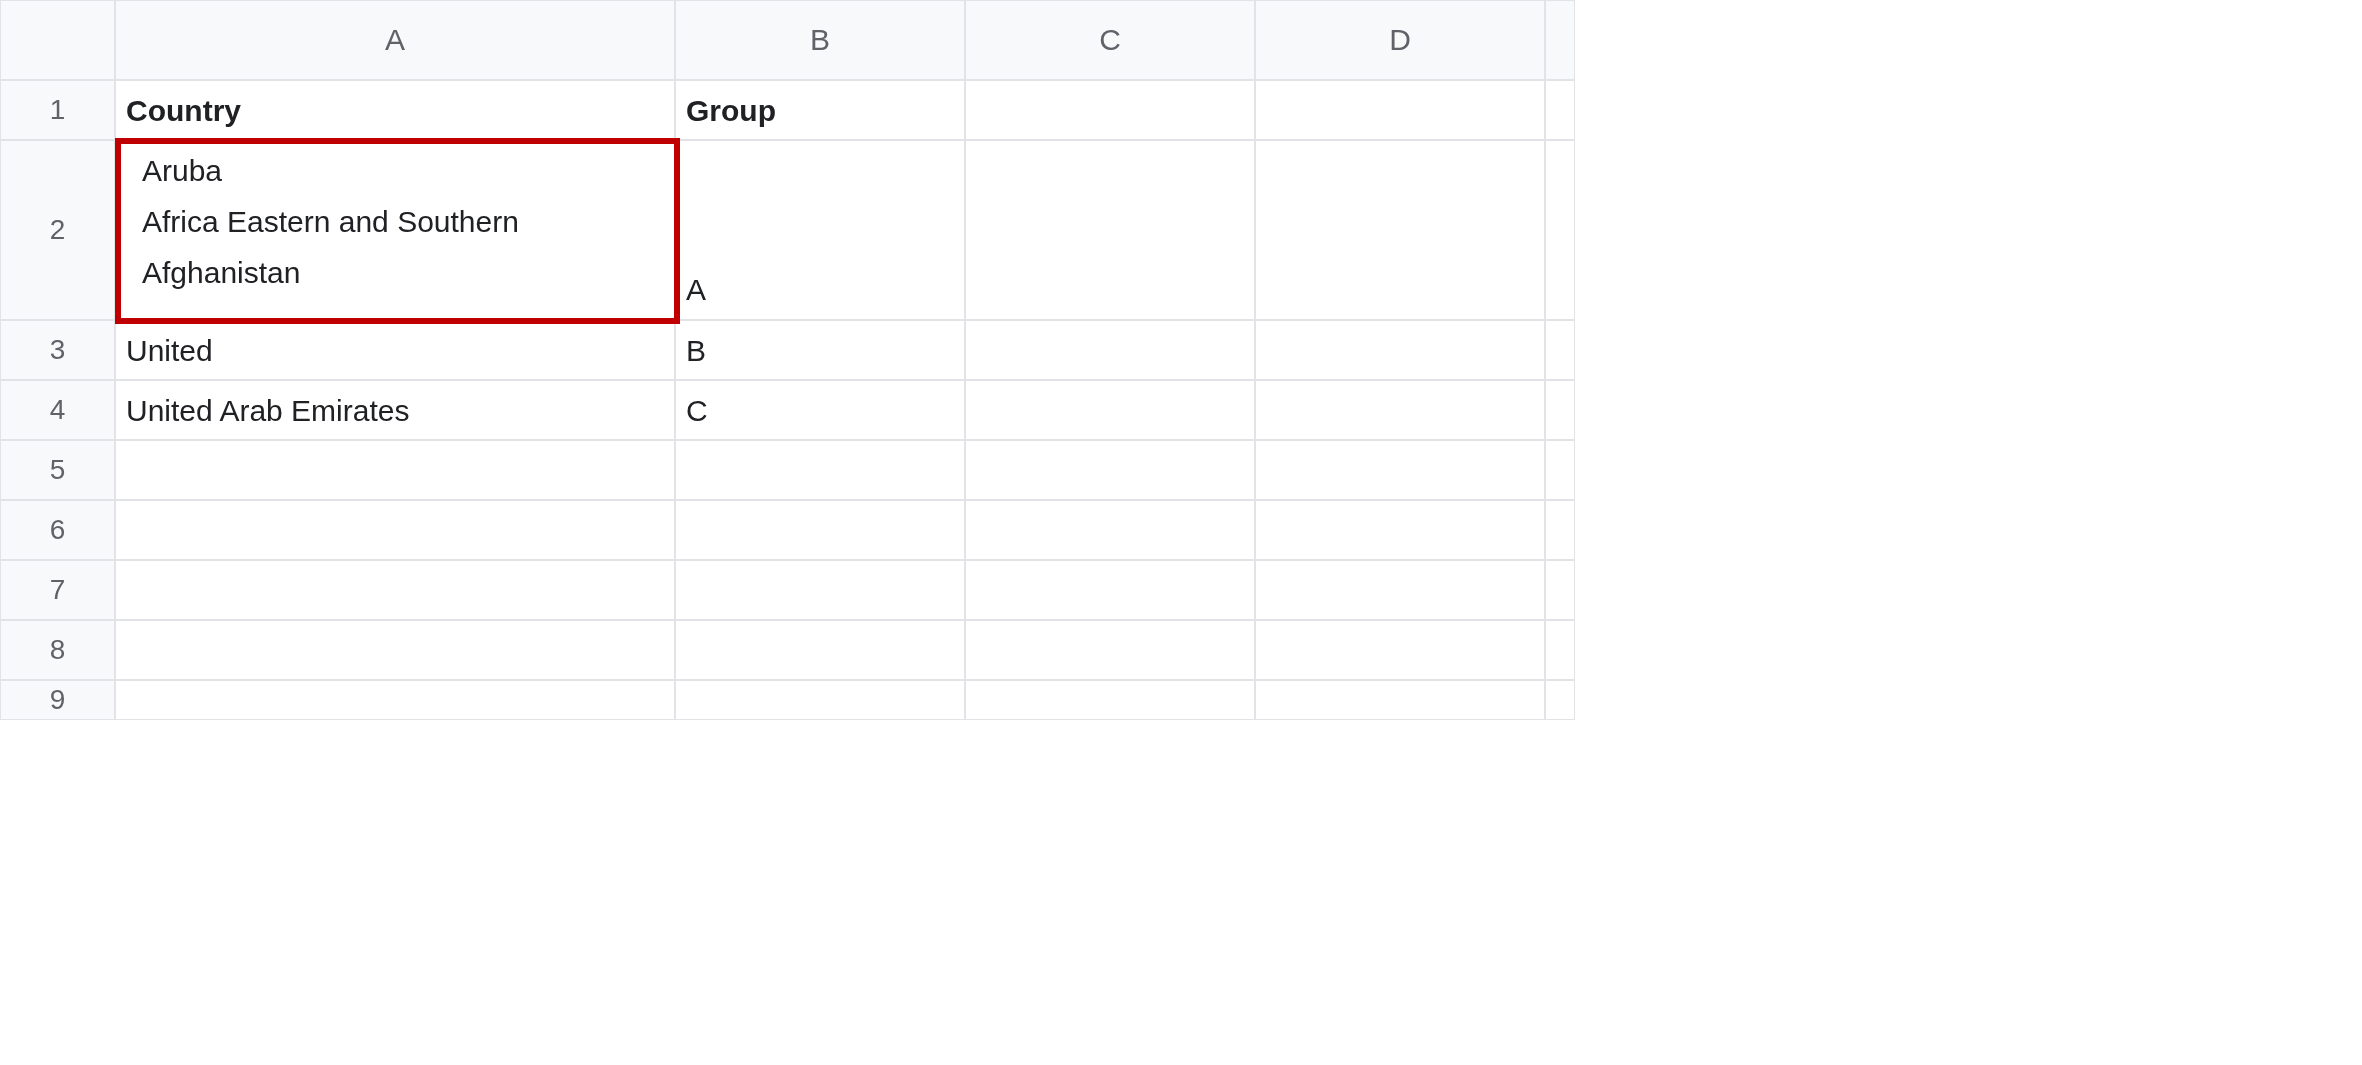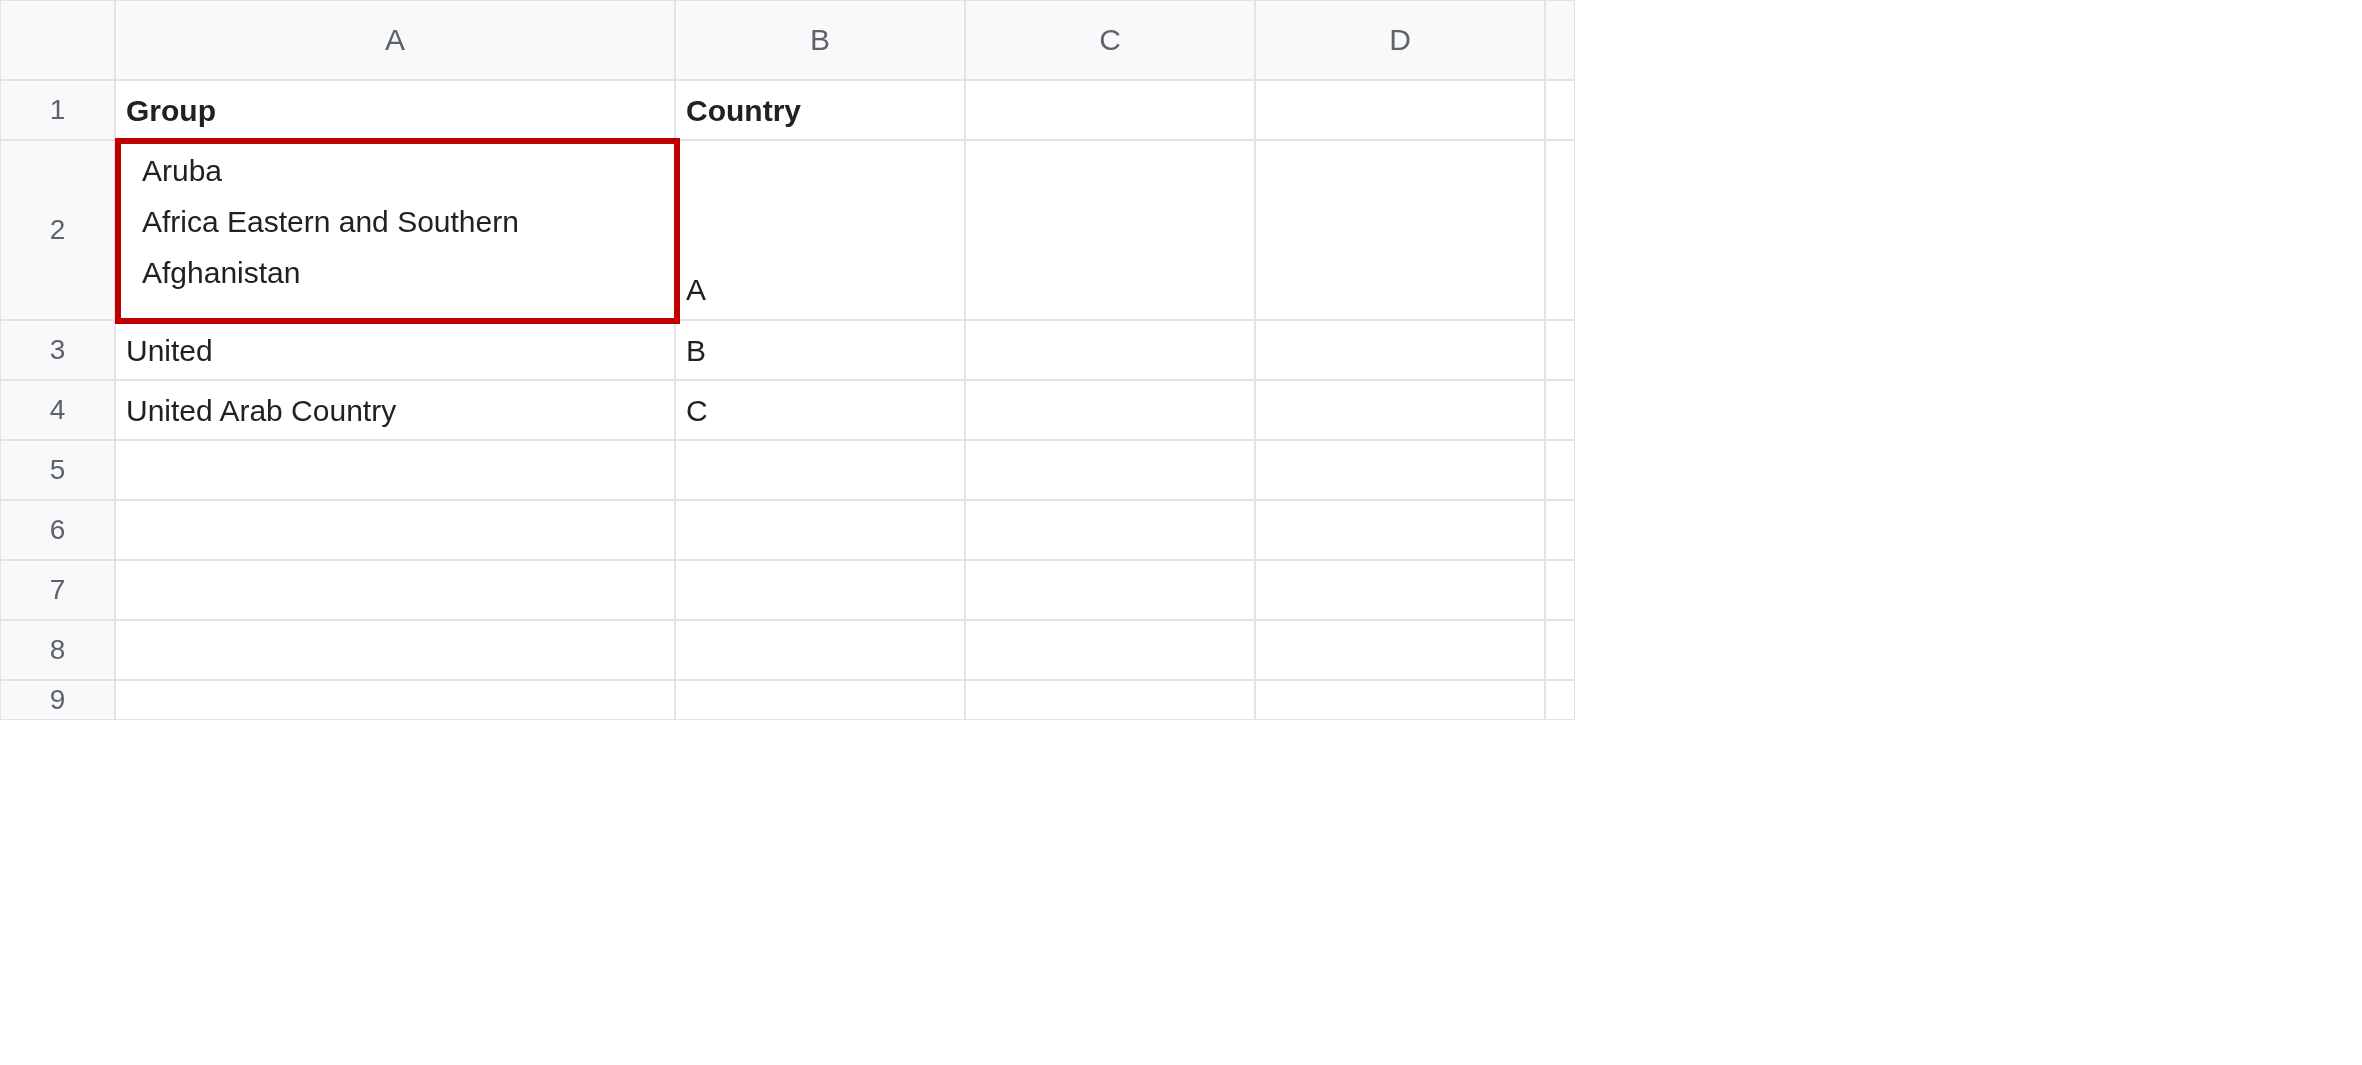--- a/index.html
+++ b/index.html
@@ -75,22 +75,22 @@
 <div class="sheet">
 
   <div class="corner"></div>
   <div class="hdr">A</div>
   <div class="hdr">B</div>
   <div class="hdr">C</div>
   <div class="hdr">D</div>
   <div class="hdr"></div>
 
   <div class="rowhdr h-std">1</div>
+  <div class="cell bold h-std">Country</div>
   <div class="cell bold h-std">Group</div>
-  <div class="cell bold h-std">Country</div>
   <div class="cell h-std"></div>
   <div class="cell h-std"></div>
   <div class="cell h-std"></div>
 
   <div class="rowhdr h-tall">2</div>
   <div class="cell h-tall" style="align-items:flex-start;padding-left:26px;">Aruba
  Africa Eastern and Southern
  Afghanistan</div>
   <div class="cell h-tall" style="align-items:flex-end;">A</div>
   <div class="cell h-tall"></div>
@@ -98,21 +98,21 @@
   <div class="cell h-tall"></div>
 
   <div class="rowhdr h-std">3</div>
   <div class="cell h-std">United</div>
   <div class="cell h-std">B</div>
   <div class="cell h-std"></div>
   <div class="cell h-std"></div>
   <div class="cell h-std"></div>
 
   <div class="rowhdr h-std">4</div>
-  <div class="cell h-std">United Arab Country</div>
+  <div class="cell h-std">United Arab Emirates</div>
   <div class="cell h-std">C</div>
   <div class="cell h-std"></div>
   <div class="cell h-std"></div>
   <div class="cell h-std"></div>
 
   <div class="rowhdr h-std">5</div>
   <div class="cell h-std"></div>
   <div class="cell h-std"></div>
   <div class="cell h-std"></div>
   <div class="cell h-std"></div>

